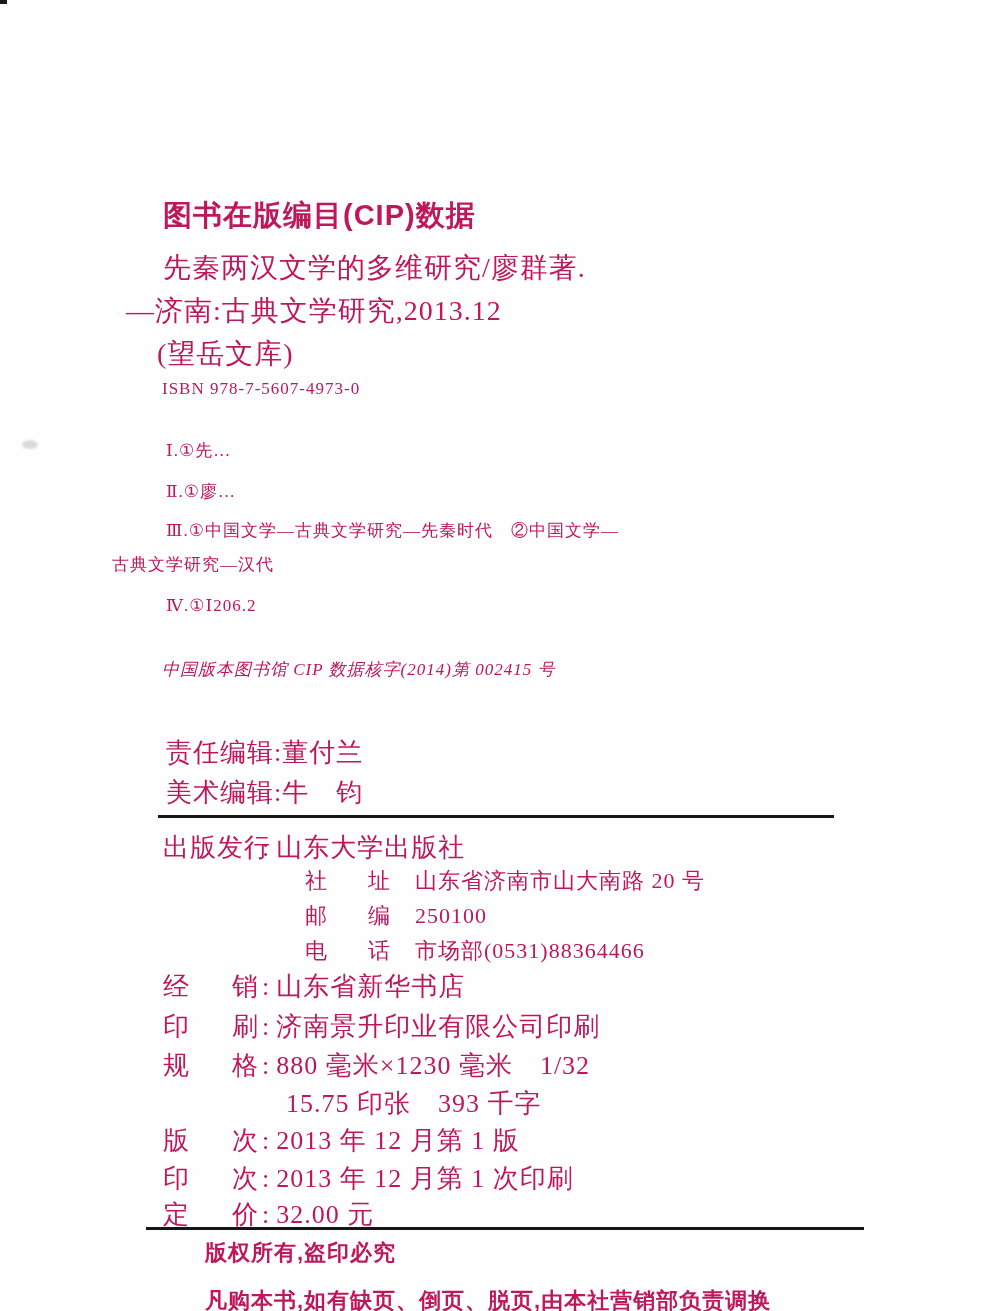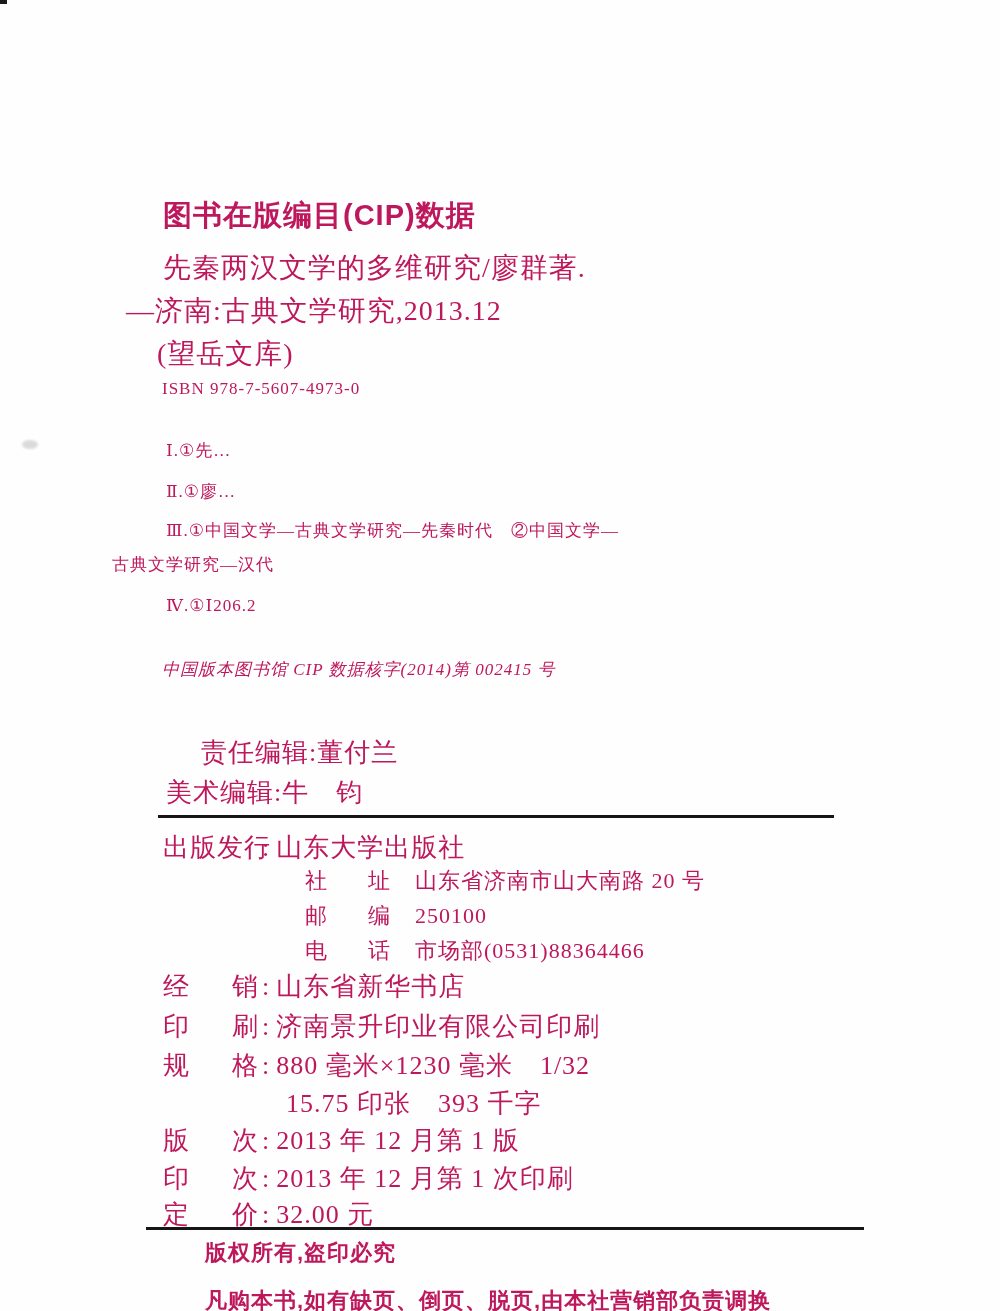--- a/index.html
+++ b/index.html
@@ -70,21 +70,21 @@
   <div class="line fs27" style="left:162px;top:379px;">ISBN 978-7-5607-4973-0</div>
 
   <div class="line fs27" style="left:166px;top:441px;">Ⅰ.①先…</div>
   <div class="line fs27" style="left:166px;top:482px;">Ⅱ.①廖…</div>
   <div class="line fs27" style="left:166px;top:521px;text-align:right;">Ⅲ.①中国文学—古典文学研究—先秦时代　②中国文学—</div>
   <div class="line fs27" style="left:112px;top:555px;">古典文学研究—汉代</div>
   <div class="line fs27" style="left:166px;top:596px;">Ⅳ.①Ⅰ206.2</div>
 
   <div class="line fs27" style="left:162px;top:660px;font-style:italic;">中国版本图书馆 CIP 数据核字(2014)第 002415 号</div>
 
-  <div class="line fs26" style="left:166px;top:738px;margin-left:35px;"><span>责任编辑</span><span>:</span><span>董付兰</span></div>
+  <div class="line fs26" style="left:166px;top:738px;"><span>责任编辑</span><span>:</span><span>董付兰</span></div>
   <div class="line fs26" style="left:166px;top:778px;"><span>美术编辑</span><span>:</span><span>牛　钧</span></div>
 
   <div class="rule" style="left:158px;top:815px;width:676px;height:3px;"></div>
 
   <div class="line fs26" style="left:163px;top:833px;"><span class="lab">出版发行</span><span class="colon">:</span><span>山东大学出版社</span></div>
 
   <div class="line fs23" style="left:305px;top:869px;"><span class="lab2">社址</span><span>山东省济南市山大南路 20 号</span></div>
   <div class="line fs23" style="left:305px;top:904px;"><span class="lab2">邮编</span><span>250100</span></div>
   <div class="line fs23" style="left:305px;top:939px;"><span class="lab2">电话</span><span>市场部(0531)88364466</span></div>
 

